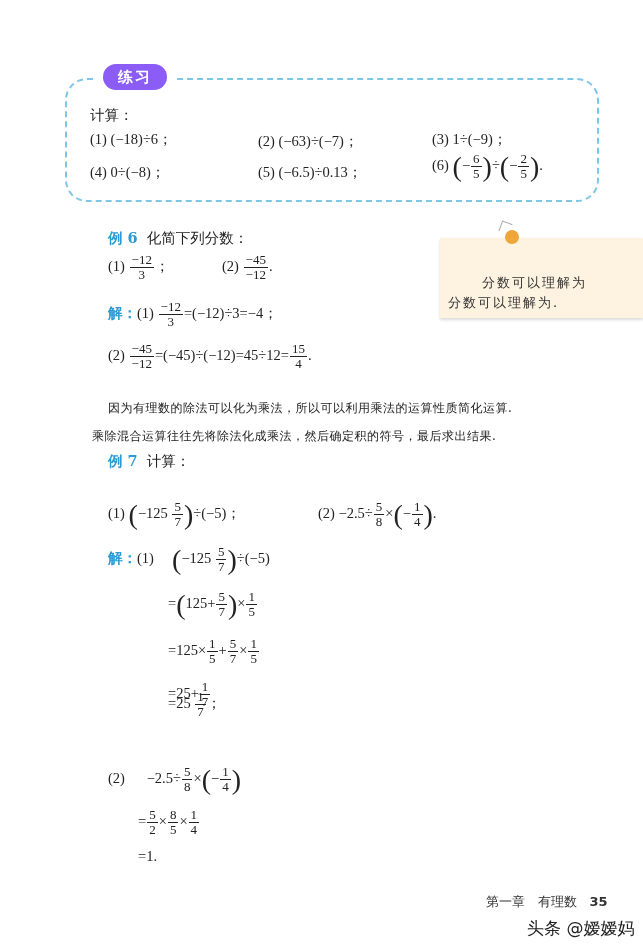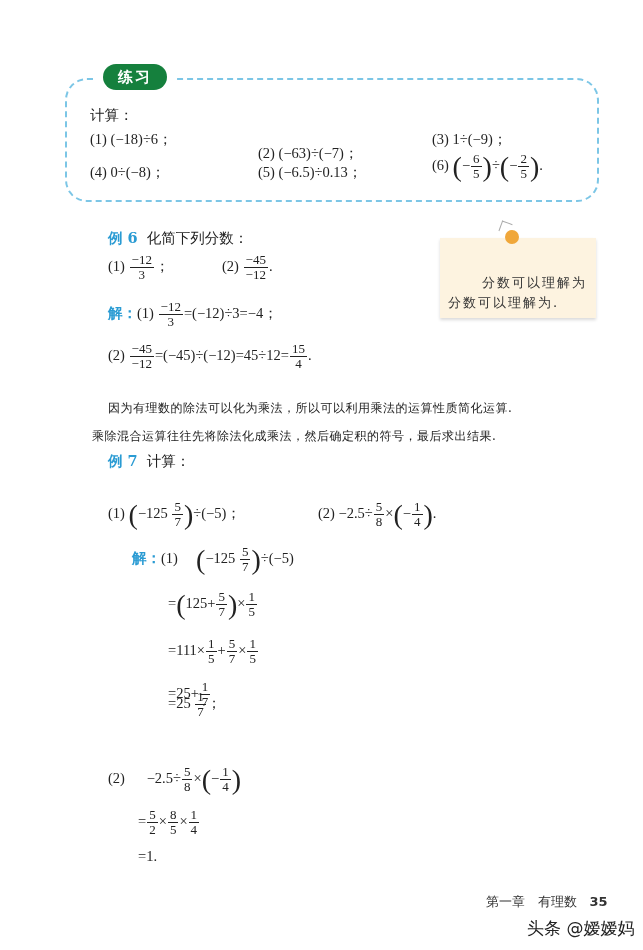--- a/index.html
+++ b/index.html
@@ -9,59 +9,59 @@
   }
   .abs { position:absolute; }
   .serif { font-family:"Liberation Serif","DejaVu Serif",serif; }
   
   .practice-box {
     left:65px; top:78px; width:530px; height:120px;
     border:2px dashed #7cc6e6; border-radius:22px;
   }
   .badge {
     left:103px; top:64px; width:64px; height:26px; border-radius:13px;
-    background:#15803d; color:#fff; font-weight:bold; font-size:15px;
+    background:#8b5cf6; color:#fff; font-weight:bold; font-size:15px;
     font-family:"DejaVu Sans","Liberation Sans",sans-serif;
     display:flex; align-items:center; justify-content:center; letter-spacing:2px;
   }
   .badge-gap { left:96px; top:70px; width:80px; height:16px; background:#fff; }
   .line { font-size:14.5px; white-space:nowrap; }
   .lbl-blue { color:#2a9bd3; font-weight:bold; }
   .frac {
     display:inline-flex; flex-direction:column; align-items:center; vertical-align:middle;
     font-size:13px; line-height:14px; margin:0 1px;
   }
   .frac .num { border-bottom:1px solid #222; padding:0 2px; }
   .frac .den { padding:0 2px; }
   .big-paren { font-size:28px; line-height:28px; vertical-align:middle; font-weight:200; }
   .note {
     left:440px; top:238px; width:156px; height:80px; background:#fdf3e0;
     box-shadow:0 2px 3px rgba(0,0,0,0.15);
-    font-size:13px; color:#333; letter-spacing:2px;
+    font-size:13px; color:#333; letter-spacing:2px;padding-left:47px;
   }
   .pin { left:505px; top:230px; width:14px; height:14px; border-radius:50%; background:#f0a73a; }
   .pin-line { left:500px; top:222px; width:10px; height:10px; border-top:1px solid #aaa; border-left:1px solid #aaa; transform:rotate(20deg); }
   .para { font-size:12px; letter-spacing:0.5px; }
   .footer { font-size:13px; color:#333; }
   .watermark { font-family:"DejaVu Sans","Liberation Sans",sans-serif; font-size:17px; color:#222; }
 </style>
 </head>
 <body>
 
 <div class="abs practice-box"></div>
 <div class="abs badge-gap"></div>
 <div class="abs badge">练习</div>
 
 <div class="abs line" style="left:90px;top:106px;">计算：</div>
 
 <div class="abs line serif" style="left:90px;top:130px;">
   <span>(1)</span>
   <span>(−18)÷6；</span>
 </div>
-<div class="abs line serif" style="left:258px;top:144px;">
+<div class="abs line serif" style="left:258px;top:132px;">
   <span>(2)</span>
   <span>(−63)÷(−7)；</span>
 </div>
 <div class="abs line serif" style="left:432px;top:130px;">
   <span>(3)</span>
   <span>1÷(−9)；</span>
 </div>
 <div class="abs line serif" style="left:90px;top:163px;">
   <span>(4)</span>
   <span>0÷(−8)；</span>
@@ -142,38 +142,38 @@
   <span>(2)</span>
   <span>−2.5÷</span><span class="frac">
       <span class="num">5</span>
       <span class="den">8</span>
     </span><span>×</span><span class="big-paren">(</span><span>−</span><span class="frac">
       <span class="num">1</span>
       <span class="den">4</span>
     </span><span class="big-paren">)</span><span>.</span>
 </div>
 
-<div class="abs line serif" style="left:108px;top:545px;margin-left:24px;">
+<div class="abs line serif" style="left:108px;top:545px;">
   <span class="lbl-blue">解：</span><span>(1)</span>&nbsp;&nbsp;&nbsp;&nbsp;
   <span class="big-paren">(</span><span>−125</span>&nbsp;<span class="frac">
       <span class="num">5</span>
       <span class="den">7</span>
     </span><span class="big-paren">)</span><span>÷(−5)</span>
 </div>
 <div class="abs line serif" style="left:168px;top:590px;">
   <span>=</span><span class="big-paren">(</span><span>125+</span><span class="frac">
       <span class="num">5</span>
       <span class="den">7</span>
     </span><span class="big-paren">)</span><span>×</span><span class="frac">
       <span class="num">1</span>
       <span class="den">5</span>
     </span>
 </div>
 <div class="abs line serif" style="left:168px;top:637px;">
-  <span>=111×</span><span class="frac">
+  <span>=125×</span><span class="frac">
       <span class="num">1</span>
       <span class="den">5</span>
     </span><span>+</span><span class="frac">
       <span class="num">5</span>
       <span class="den">7</span>
     </span><span>×</span><span class="frac">
       <span class="num">1</span>
       <span class="den">5</span>
     </span>
 </div>

